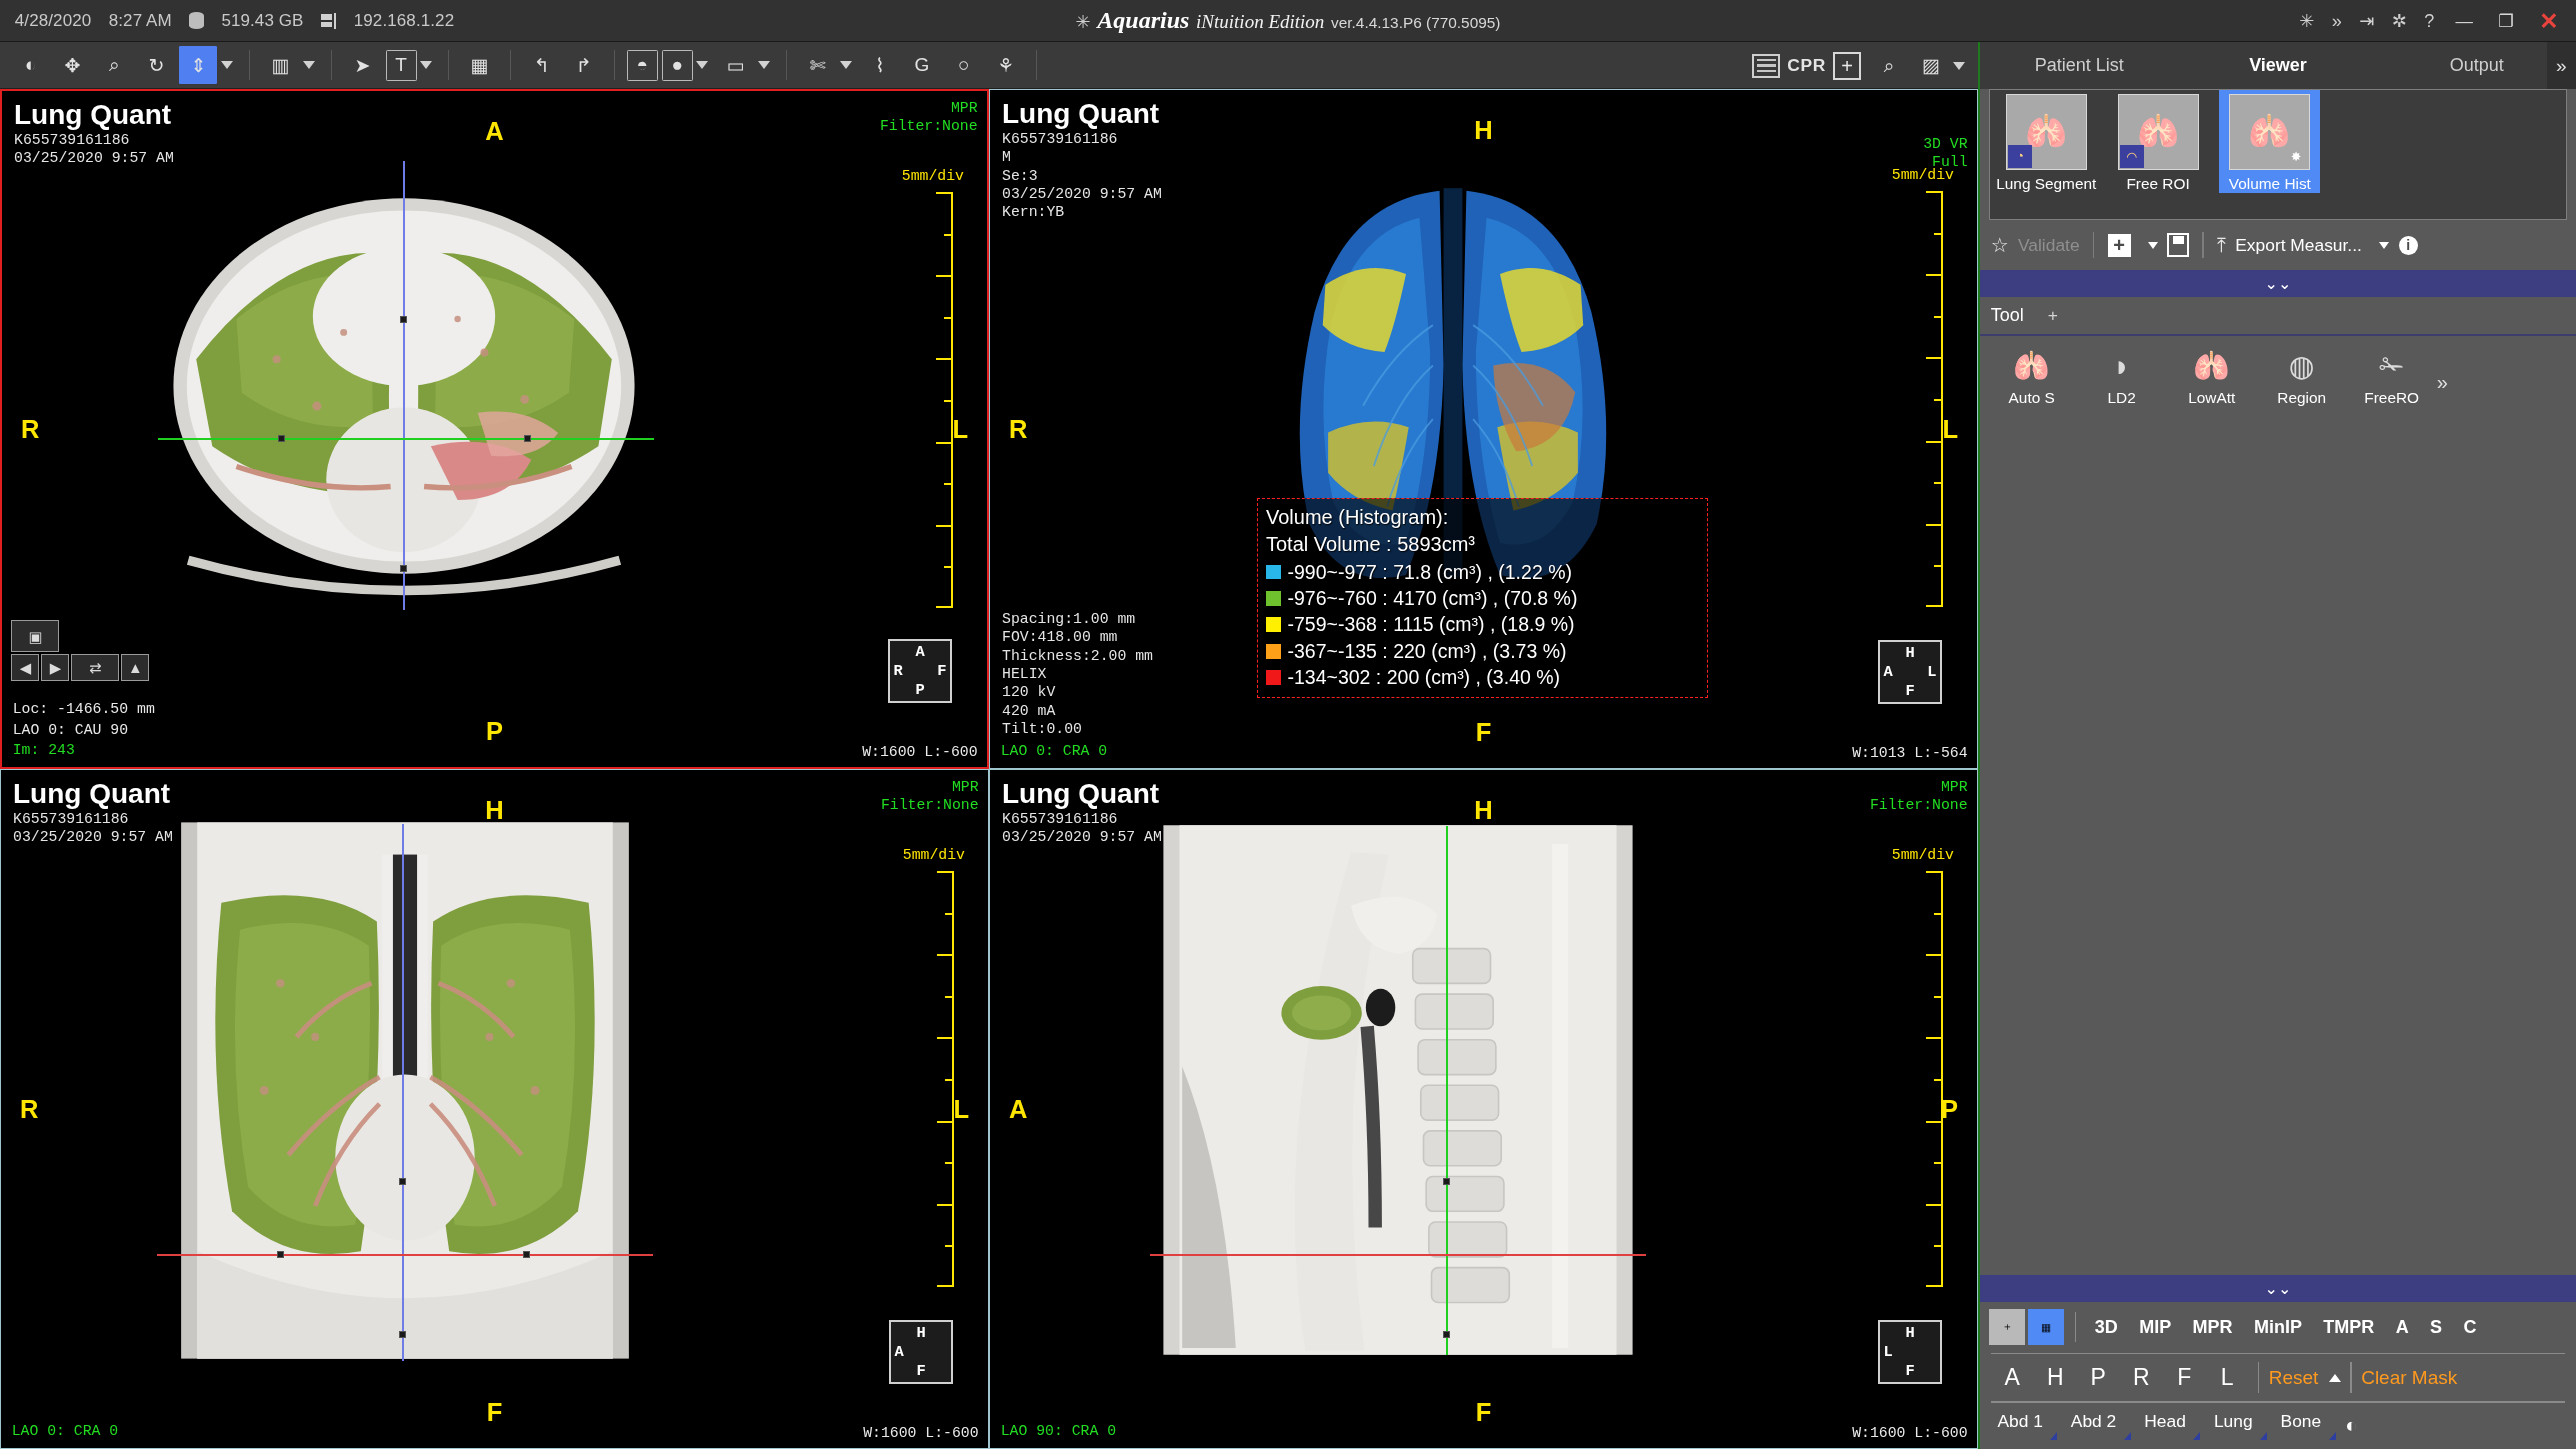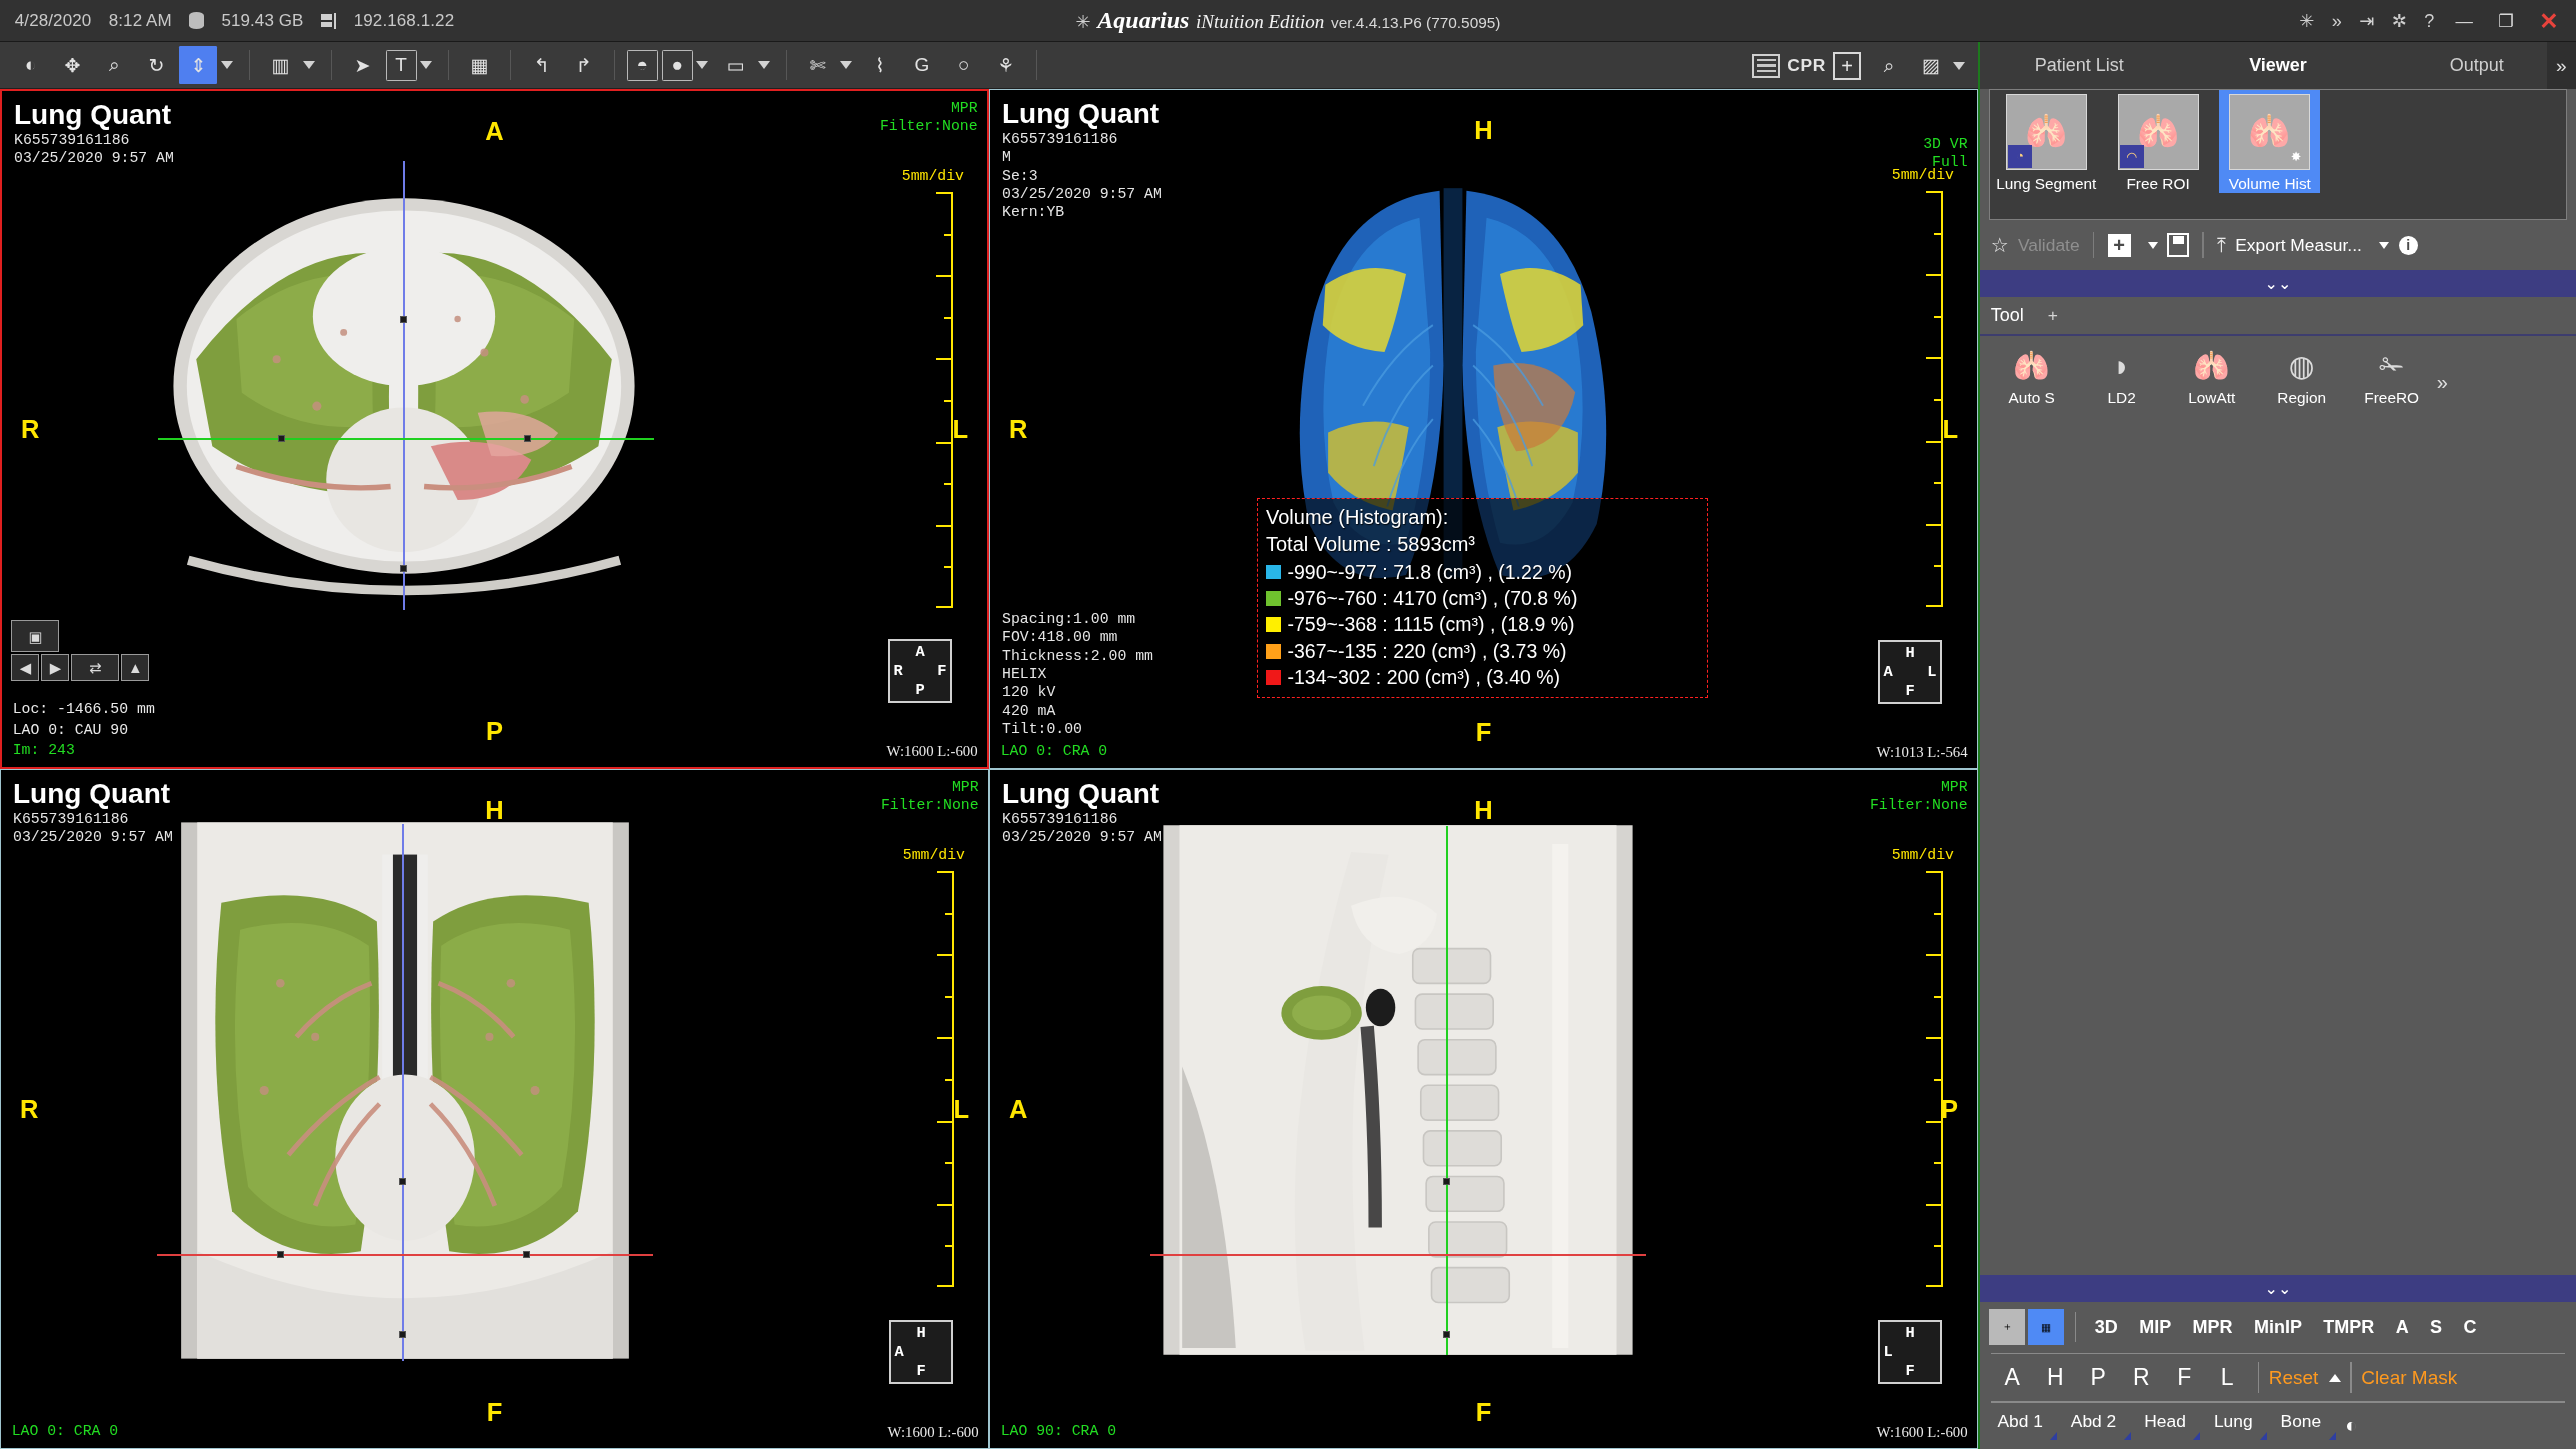--- a/index.html
+++ b/index.html
@@ -114,21 +114,21 @@
     position: absolute; right: 9.4px; top: 8px; z-index: 6; text-align: right;
     font-family: "Liberation Mono", monospace; font-size: 14.8px; line-height: 1.25;
   }
   .vp-bl {
     position: absolute; left: 10.7px; bottom: 6.7px; z-index: 6;
     font-family: "Liberation Mono", monospace; font-size: 14.8px;
     color: #22dd22; white-space: pre;
   }
   .vp-br {
     position: absolute; right: 9.4px; bottom: 6.7px; z-index: 6;
-    font-family: Liberation Serif, serif; font-size: 14.8px; color: #e9e9e9;
+    font-family: Liberation Mono, monospace; font-size: 14.8px; color: #e9e9e9;
   }
   .orient {
     position: absolute; color: #ffe600; font-weight: bold;
     font-size: 25.5px; z-index: 6; font-family: "Liberation Sans", sans-serif;
   }
   .or-T { top: 25.5px; left: 50%; transform: translateX(-50%); }
   .or-B { bottom: 21.5px; left: 50%; transform: translateX(-50%); }
   .or-L { left: 19px; top: 50%; transform: translateY(-50%); }
   .or-R { right: 19px; top: 50%; transform: translateY(-50%); }
 
@@ -321,21 +321,21 @@
     border-left: 7.4px solid transparent; border-bottom: 8.7px solid #2f3fa0;
   }
   .wl-ico { font-size: 20px; color: #fff; margin-left: 4px; }
 </style>
 </head>
 <body>
 
 <div id="titlebar">
   <div id="tb-left">
     <span class="tb-text">4/28/2020</span>
-    <span class="tb-text">8:12 AM</span>
+    <span class="tb-text">8:27 AM</span>
     <span class="hdd-icon"></span>
     <span class="tb-text">519.43 GB</span>
     <span class="net-icon">
       <span class="net-stack">
           <i class="net-bar"></i>
           <i class="net-bar"></i>
         </span>
       <i class="net-line"></i>
     </span>
     <span class="tb-text">192.168.1.22</span>

